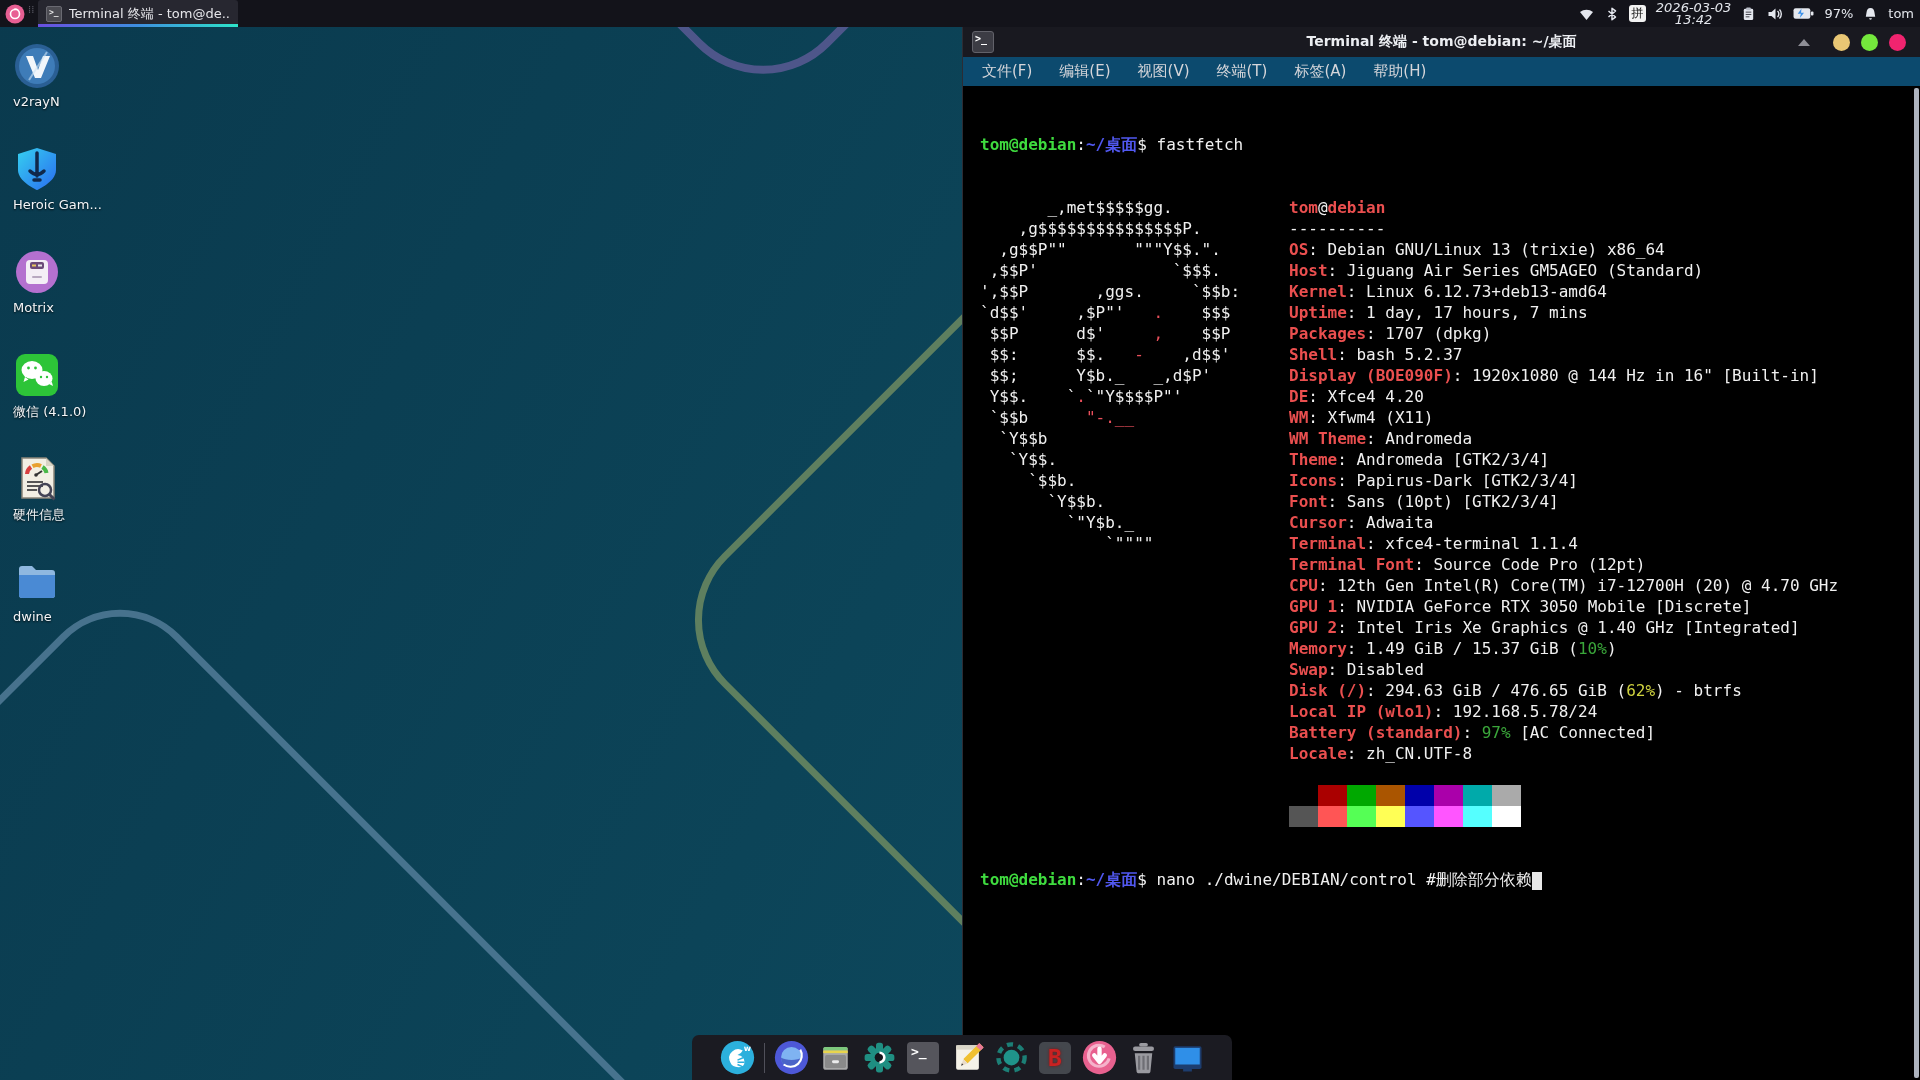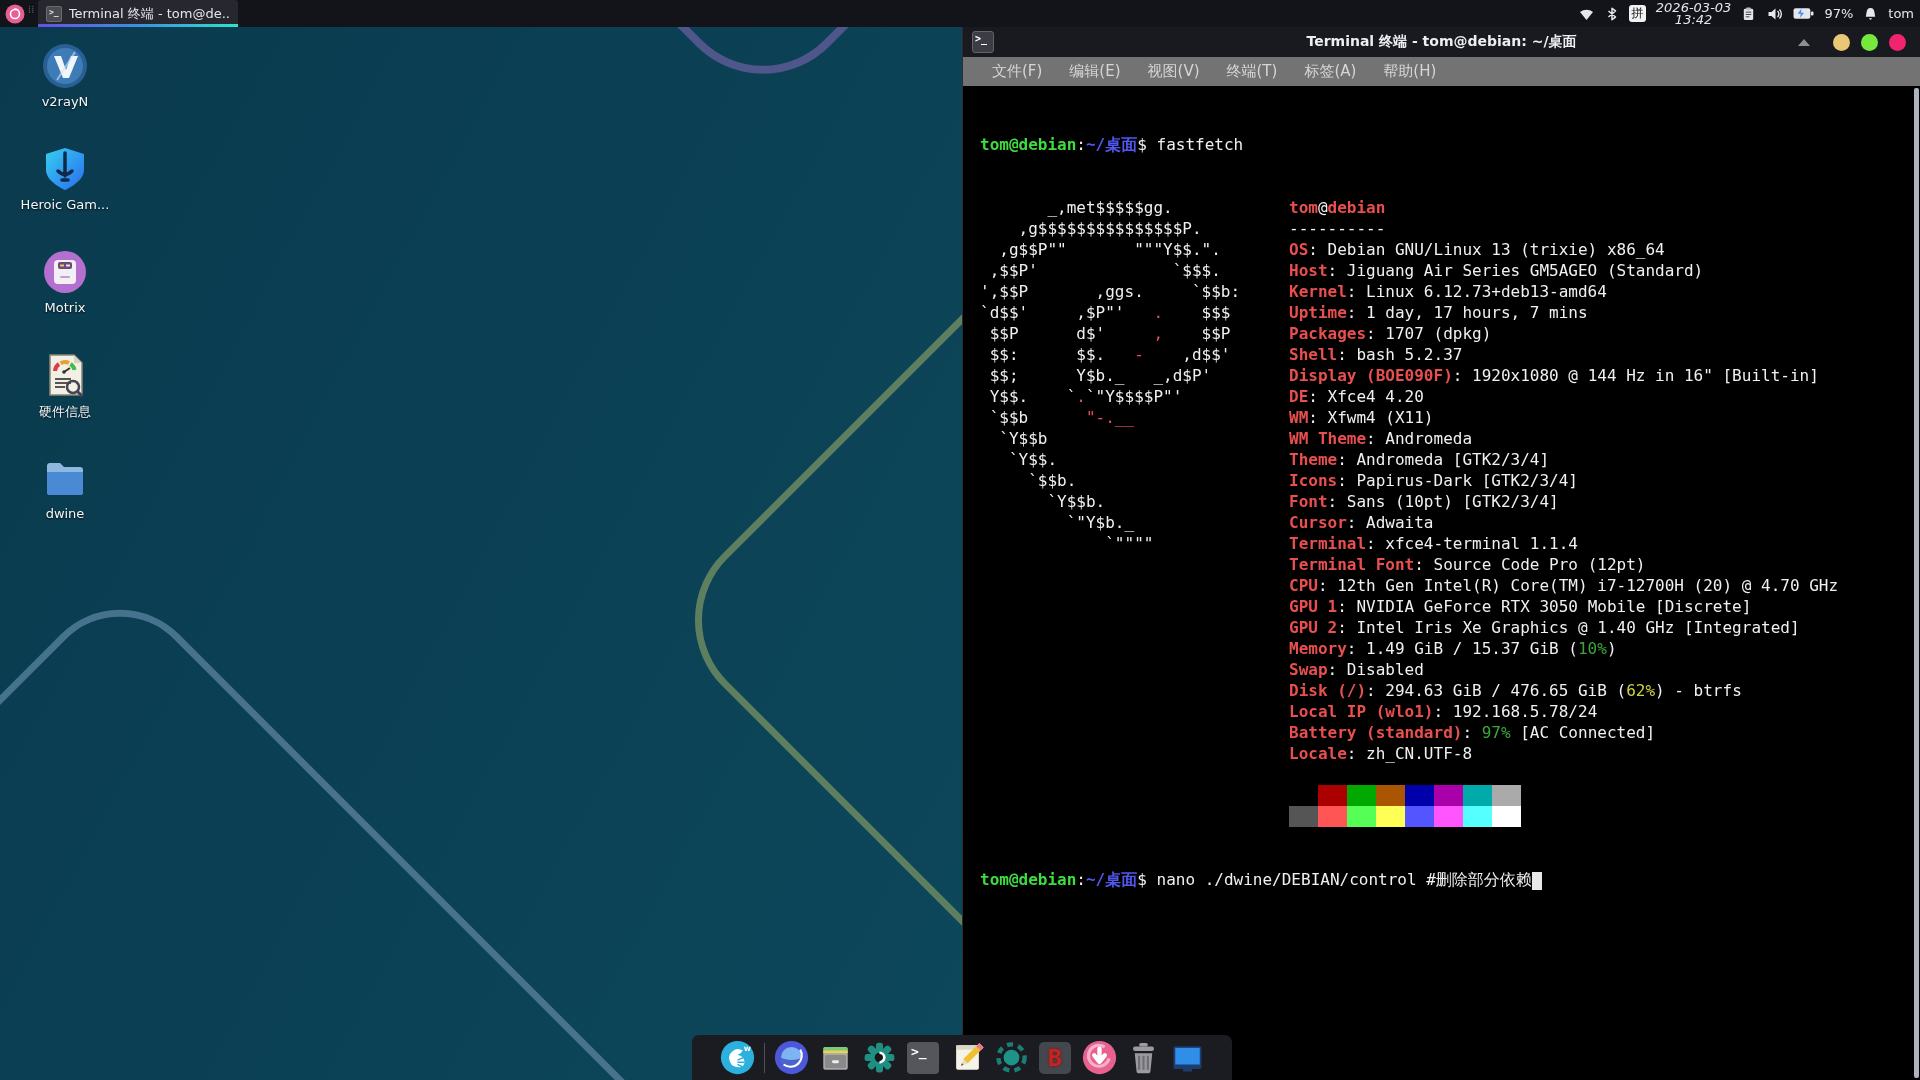--- a/index.html
+++ b/index.html
@@ -21,39 +21,39 @@
     display:flex;align-items:flex-start;justify-content:flex-start;padding:1px 0 0 2px;box-sizing:border-box;}
   #task-label{color:#e6e6ea;font-size:13px;white-space:nowrap;overflow:hidden;}
   #tray{right:0;top:0;height:27px;display:flex;align-items:center;gap:10px;padding-right:6px;}
   .tray-ic{display:flex;align-items:center;justify-content:center;}
   .imebox{width:17px;height:17px;background:#f2f2f2;border-radius:3px;color:#111;font-size:12px;
     display:flex;align-items:center;justify-content:center;}
   #clock{color:#e3e6ec;font-size:13px;line-height:12px;text-align:center;font-style:italic;}
   .tray-txt{color:#e3e6ec;font-size:13px;}
   
   #desk{left:13px;top:36px;width:104px;}
-  .desk-item{height:103px;display:flex;flex-direction:column;align-items:center;cursor:pointer;}
+  .desk-item{height:103px;display:flex;flex-direction:column;cursor:pointer;}
   .desk-item .ic{width:48px;height:48px;margin-top:6px;}
   .desk-item .lbl{margin-top:4px;color:#f4f6f8;font-size:13px;white-space:nowrap;
     text-shadow:0 1px 2px rgba(0,0,0,.85);}
   
   #term-win{left:962px;top:27px;width:958px;height:1053px;background:#000;z-index:40;
     border-left:1px solid #2c2c34;box-sizing:border-box;}
   #titlebar{left:0;top:0;width:100%;height:30px;background:#191920;display:flex;align-items:center;}
   #title-ic{position:absolute;left:9px;top:4px;width:22px;height:22px;background:#3c3c44;
     border:1px solid #62626a;border-radius:3px;color:#fff;font-family:"DejaVu Sans Mono",monospace;
     font-size:10px;font-weight:bold;padding:1px 0 0 2px;box-sizing:border-box;}
   #title-txt{width:100%;text-align:center;color:#eceef2;font-size:14px;font-weight:bold;}
   #win-ctrls{position:absolute;right:14px;top:0;height:30px;display:flex;align-items:center;gap:11px;}
   #rollup{width:0;height:0;border-left:6px solid transparent;border-right:6px solid transparent;
     border-bottom:7px solid #8e8e96;margin-right:12px;cursor:pointer;}
   .wbtn{width:17px;height:17px;border-radius:50%;cursor:pointer;}
   #btn-min{background:#e9c774;} #btn-max{background:#74e83c;} #btn-close{background:#f1246f;}
-  #menubar{left:0;top:30px;width:100%;height:29px;background:#737373;display:flex;align-items:center;
-    padding-left:23px;box-sizing:border-box;}
+  #menubar{left:0;top:30px;width:100%;height:29px;background:#0c4a6e;display:flex;align-items:center;
+    padding-left:13px;box-sizing:border-box;}
   .menu-item{color:#d6d6da;font-size:15px;margin-right:15px;padding:2px 6px;cursor:pointer;}
   #term-content{left:14px;top:59px;width:100%;height:994px;background:#000;
     font-family:"DejaVu Sans Mono",monospace;font-size:16px;line-height:21px;
     padding:6px 0 0 3px;box-sizing:border-box;white-space:pre;}
   .tline{height:21px;white-space:pre;}
   #ff-block{position:relative;height:630px;}
   #ff-art{position:absolute;left:0;top:0;}
   #ff-info{position:absolute;left:309px;top:0;}
   #blocks{position:absolute;left:309px;top:588px;}
   .brow{height:21px;}
@@ -116,20 +116,34 @@
           <rect x="13" y="12" width="22" height="24" rx="4" fill="#f4eef6"></rect>
           <rect x="17" y="14" width="14" height="7" rx="2" fill="#6b4a78"></rect>
           <rect x="19" y="16.5" width="4" height="2" fill="#e8c860"></rect>
           <rect x="25" y="16.5" width="4" height="2" fill="#e8e8e8"></rect>
           <rect x="19" y="28" width="10" height="2" rx="1" fill="#b8a8c0"></rect>
         </svg></div>
       <div class="lbl">Motrix</div>
     </div>
     <div class="desk-item">
       <div class="ic"><svg viewBox="0 0 48 48">
+          <rect x="3" y="3" width="42" height="42" rx="9" fill="#2dc438"></rect>
+          <ellipse cx="19" cy="19" rx="10.5" ry="9" fill="#fff"></ellipse>
+          <path d="M12 26 l-1.5 5 5 -2.5Z" fill="#fff"></path>
+          <circle cx="15.5" cy="17" r="1.4" fill="#2dc438"></circle>
+          <circle cx="22.5" cy="17" r="1.4" fill="#2dc438"></circle>
+          <ellipse cx="31" cy="27.5" rx="8.5" ry="7.5" fill="#fff"></ellipse>
+          <path d="M36 33 l4 2 -1.2 -4.2Z" fill="#fff"></path>
+          <circle cx="28" cy="26" r="1.2" fill="#2dc438"></circle>
+          <circle cx="34" cy="26" r="1.2" fill="#2dc438"></circle>
+        </svg></div>
+      <div class="lbl">微信 (4.1.0)</div>
+    </div>
+    <div class="desk-item">
+      <div class="ic"><svg viewBox="0 0 48 48">
           <path d="M9 4 h24 l8 8 v32 h-32Z" fill="#f2efe4" stroke="#8a8578" stroke-width="1.5"></path>
           <path d="M33 4 l8 8 h-8Z" fill="#d8d4c4"></path>
           <g stroke-width="4" fill="none">
             <path d="M14 20 a9 9 0 0 1 4 -7" stroke="#d84040"></path>
             <path d="M19.5 12.3 a9 9 0 0 1 8.5 -0.3" stroke="#e8a030"></path>
             <path d="M29.5 13 a9 9 0 0 1 4 6" stroke="#48b848"></path>
           </g>
           <path d="M23 21 l6 -4" stroke="#333" stroke-width="2"></path>
           <circle cx="23" cy="21" r="1.8" fill="#333"></circle>
           <path d="M14 28 h16 M14 32 h16 M14 36 h10" stroke="#555" stroke-width="2.2"></path>

